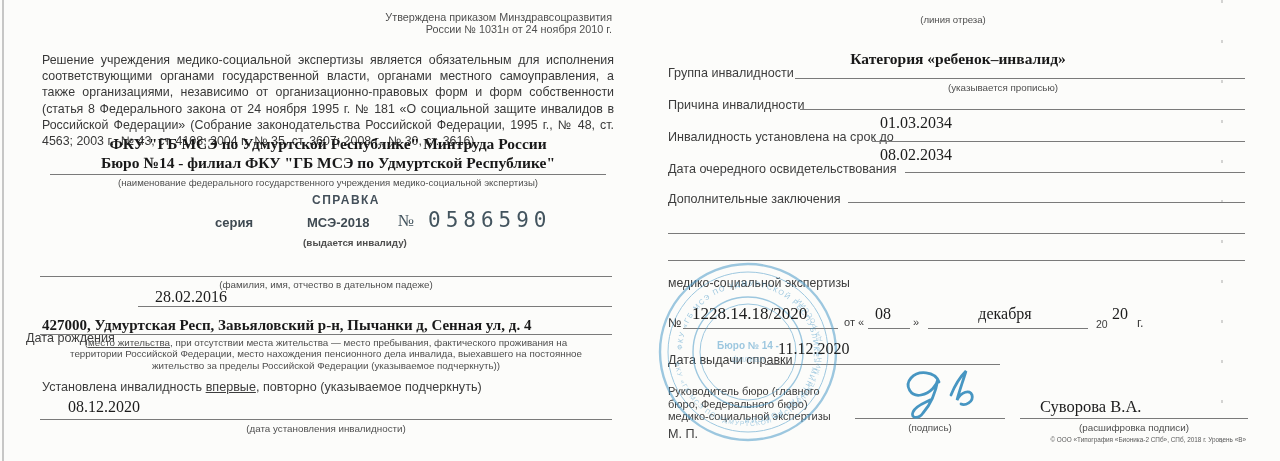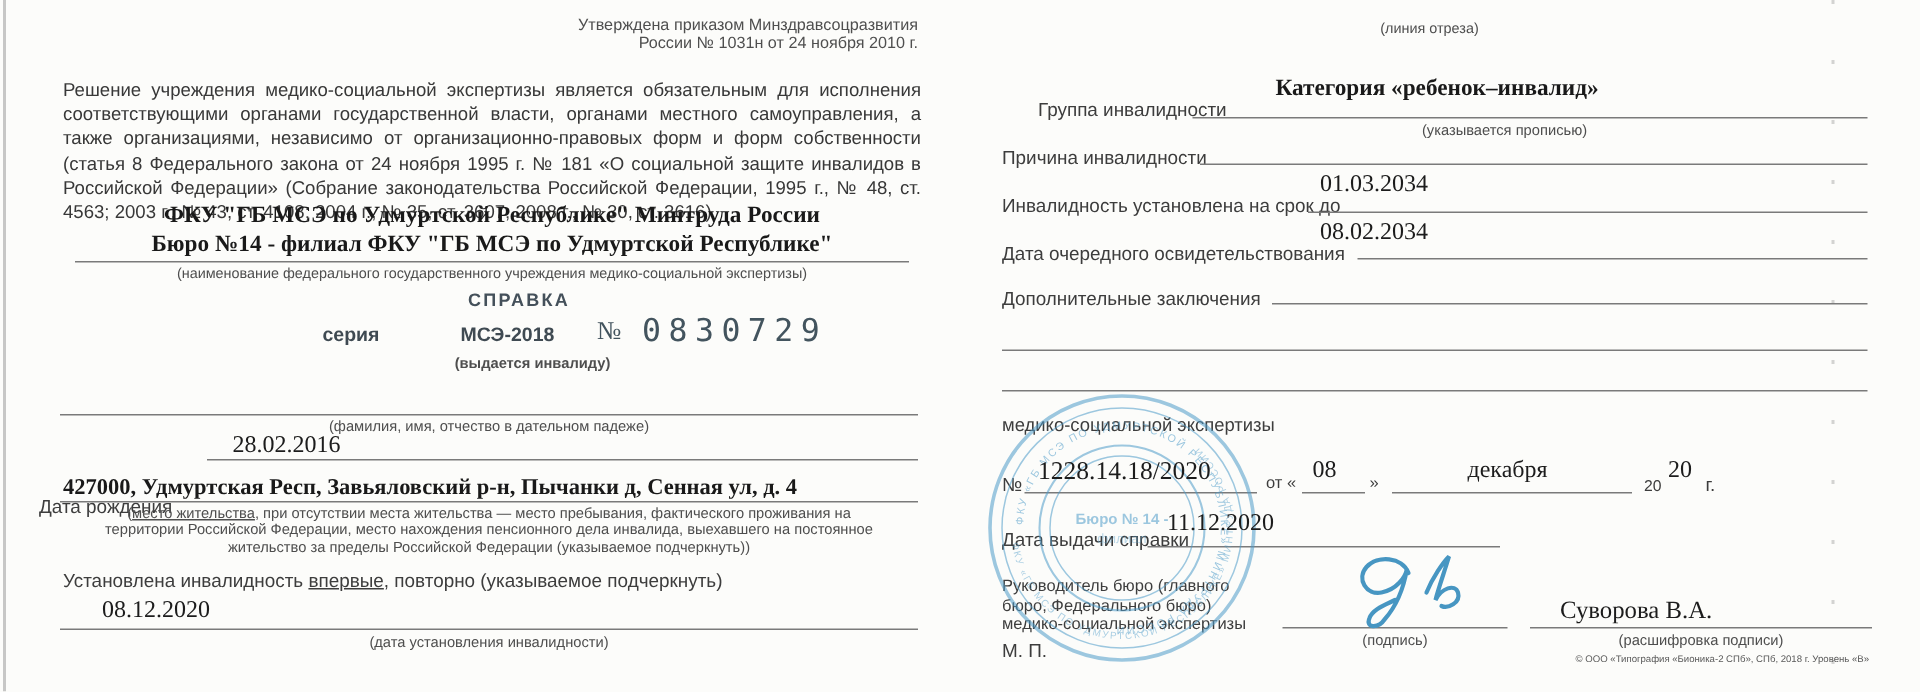--- a/index.html
+++ b/index.html
@@ -45,21 +45,21 @@
     <div>Бюро №14 - филиал ФКУ "ГБ МСЭ по Удмуртской Республике"</div>
   </div>
   <div class="line" style="left:50px;top:174px;width:556px;"></div>
   <div class="abs cap" style="left:42px;top:177px;width:572px;font-size:9.6px;">(наименование федерального государственного учреждения медико-социальной экспертизы)</div>
 
   <div class="abs center" style="left:60px;top:193px;width:572px;font-size:12px;font-weight:bold;letter-spacing:1.5px;color:#44505a;">СПРАВКА</div>
 
   <div class="abs" style="left:215px;top:215px;font-size:13px;font-weight:bold;color:#3f4a52;">серия</div>
   <div class="abs" style="left:263px;top:215px;font-size:13px;font-weight:bold;color:#3f4a52;margin-left:44px;">МСЭ-2018</div>
   <div class="abs serif" style="left:398px;top:211px;font-size:17px;color:#43545e;">№</div>
-  <div class="abs" style="left:428px;top:208px;font-family:'DejaVu Sans Mono',monospace;font-size:21px;letter-spacing:5px;color:#43545e;">0830729</div>
+  <div class="abs" style="left:428px;top:208px;font-family:'DejaVu Sans Mono',monospace;font-size:21px;letter-spacing:5px;color:#43545e;">0586590</div>
 
   <div class="abs cap" style="left:69px;top:237px;width:572px;font-weight:bold;font-size:9.8px;">(выдается инвалиду)</div>
 
   <div class="line" style="left:40px;top:276px;width:572px;"></div>
   <div class="abs cap" style="left:60px;top:279px;width:532px;">(фамилия, имя, отчество в дательном падеже)</div>
 
   <div class="abs lab" style="left:26px;top:293px;margin-top:38px;">Дата рождения</div>
   <div class="abs val" style="left:155px;top:288px;">28.02.2016</div>
   <div class="line" style="left:138px;top:306px;width:474px;"></div>
 
@@ -72,21 +72,21 @@
   <div class="abs lab" style="left:42px;top:380px;">
     <span>Установлена инвалидность </span><span class="uline">впервые</span><span>, повторно (указываемое подчеркнуть)</span>
   </div>
   <div class="abs val" style="left:68px;top:398px;">08.12.2020</div>
   <div class="line" style="left:40px;top:419px;width:572px;"></div>
   <div class="abs cap" style="left:60px;top:423px;width:532px;">(дата установления инвалидности)</div>
 
   <div class="abs cap" style="left:663px;top:14px;width:580px;font-size:9.6px;">(линия отреза)</div>
 
   <div class="abs valb center z2" style="left:793px;top:50px;width:330px;font-size:15.5px;">Категория «ребенок–инвалид»</div>
-  <div class="abs lab" style="left:692px;top:66px;">Группа инвалидности</div>
+  <div class="abs lab" style="left:668px;top:66px;">Группа инвалидности</div>
   <div class="line" style="left:795px;top:78px;width:450px;"></div>
   <div class="abs cap" style="left:793px;top:82px;width:420px;">(указывается прописью)</div>
 
   <div class="abs lab" style="left:668px;top:98px;">Причина инвалидности</div>
   <div class="line" style="left:800px;top:109px;width:445px;"></div>
 
   <div class="abs val z2" style="left:880px;top:114px;">01.03.2034</div>
   <div class="abs lab" style="left:668px;top:130px;">Инвалидность установлена на срок до</div>
   <div class="line" style="left:872px;top:141px;width:373px;"></div>
 

